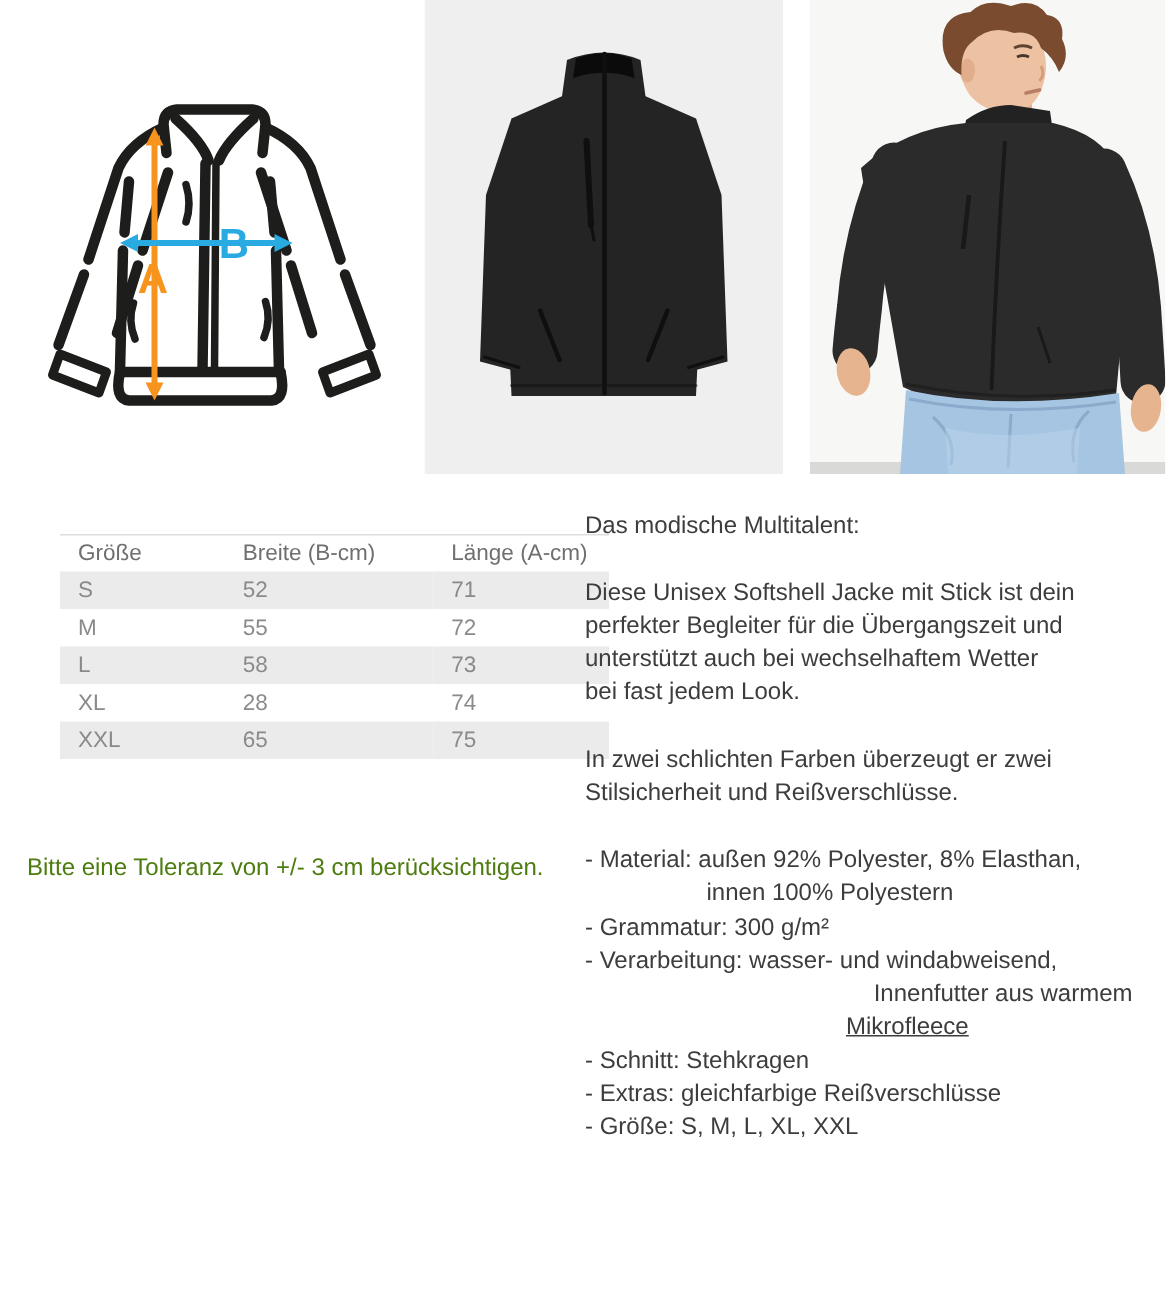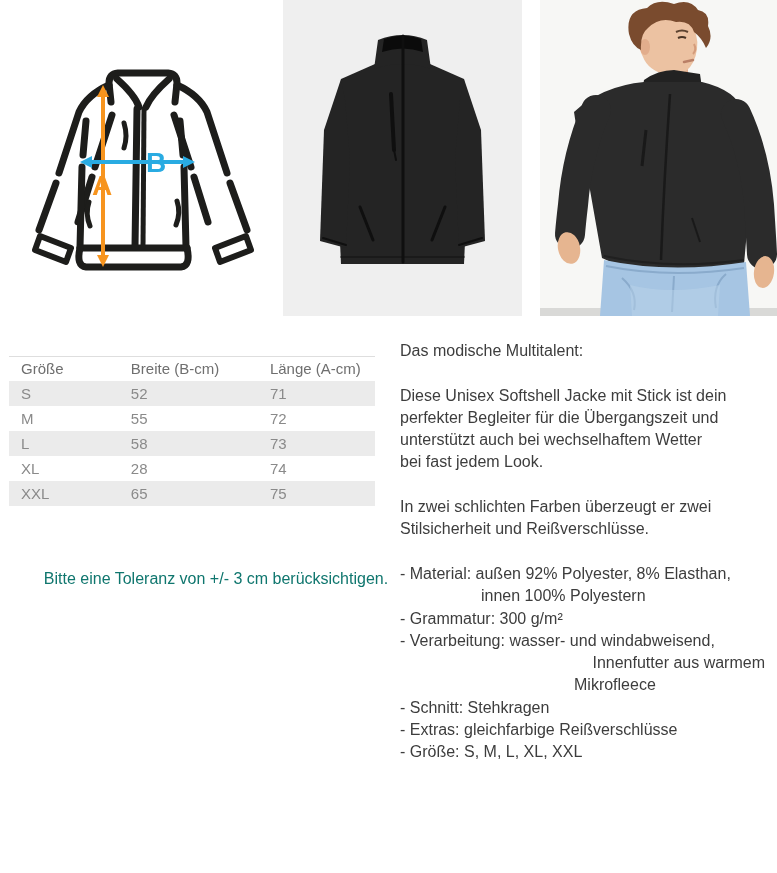--- a/index.html
+++ b/index.html
@@ -7,41 +7,41 @@
               font-family:"Liberation Sans", sans-serif; }
   #page { position:relative; width:777px; height:873px; background:#fff; }
 
   
   #sketch      { position:absolute; left:25px;  top:55px; width:245px; height:230px; }
   #flat-photo  { position:absolute; left:283px; top:0;    width:239px; height:316px; }
   #model-photo { position:absolute; left:540px; top:0;    width:237px; height:316px; }
   #sketch svg, #flat-photo svg, #model-photo svg { display:block; width:100%; height:100%; }
 
   
-  #size-table { position:absolute; left:9px; top:356px; width:366px;
+  #size-table { position:absolute; left:40px; top:356px; width:366px;
                 border-collapse:collapse; border-top:1px solid #dedede; }
   #size-table th, #size-table td { font-weight:normal; text-align:left; padding-left:12px;
                 font-size:15px; white-space:nowrap; }
   #size-table thead tr { height:24px; background:#ffffff; }
   #size-table tbody tr { height:25px; }
   #size-table tbody tr:nth-child(odd) { background:#ebebeb; }
   #size-table th { color:#6f6f6f; }
   #size-table td { color:#8a8a8a; }
 
   
-  #tolerance { position:absolute; left:28px; top:568px; width:376px; text-align:center;
-               font-size:16px; line-height:22px; color:#0f766e; white-space:nowrap; }
-
-  
-  #description { position:absolute; left:400px; top:340px; width:365px;
+  #tolerance { position:absolute; left:18px; top:568px; width:376px; 
+               font-size:16px; line-height:22px; color:#4d7c0f; white-space:nowrap; }
+
+  
+  #description { position:absolute; left:390px; top:340px; width:365px;
                  font-size:16px; line-height:22.3px; color:#3d3d3d; }
   .dline { min-height:22.3px; white-space:nowrap; }
   .ind-a { padding-left:81px; }
   .ind-b { padding-left:117px;text-align:right; }
-  .ind-c { padding-left:174px; }
+  .ind-c { padding-left:174px;text-decoration:underline; }
 </style>
 </head>
 <body>
 
 <div id="page">
 
   <div id="sketch">
     <svg viewBox="0 0 245 230">
       <g fill="none" stroke="#1D1D1B" stroke-width="7" stroke-linecap="round" stroke-linejoin="round">
         <path d="M 86 47 L 84 28 Q 84 19 93 18 L 143 18 Q 152 19 152 28 L 150 47"></path>

